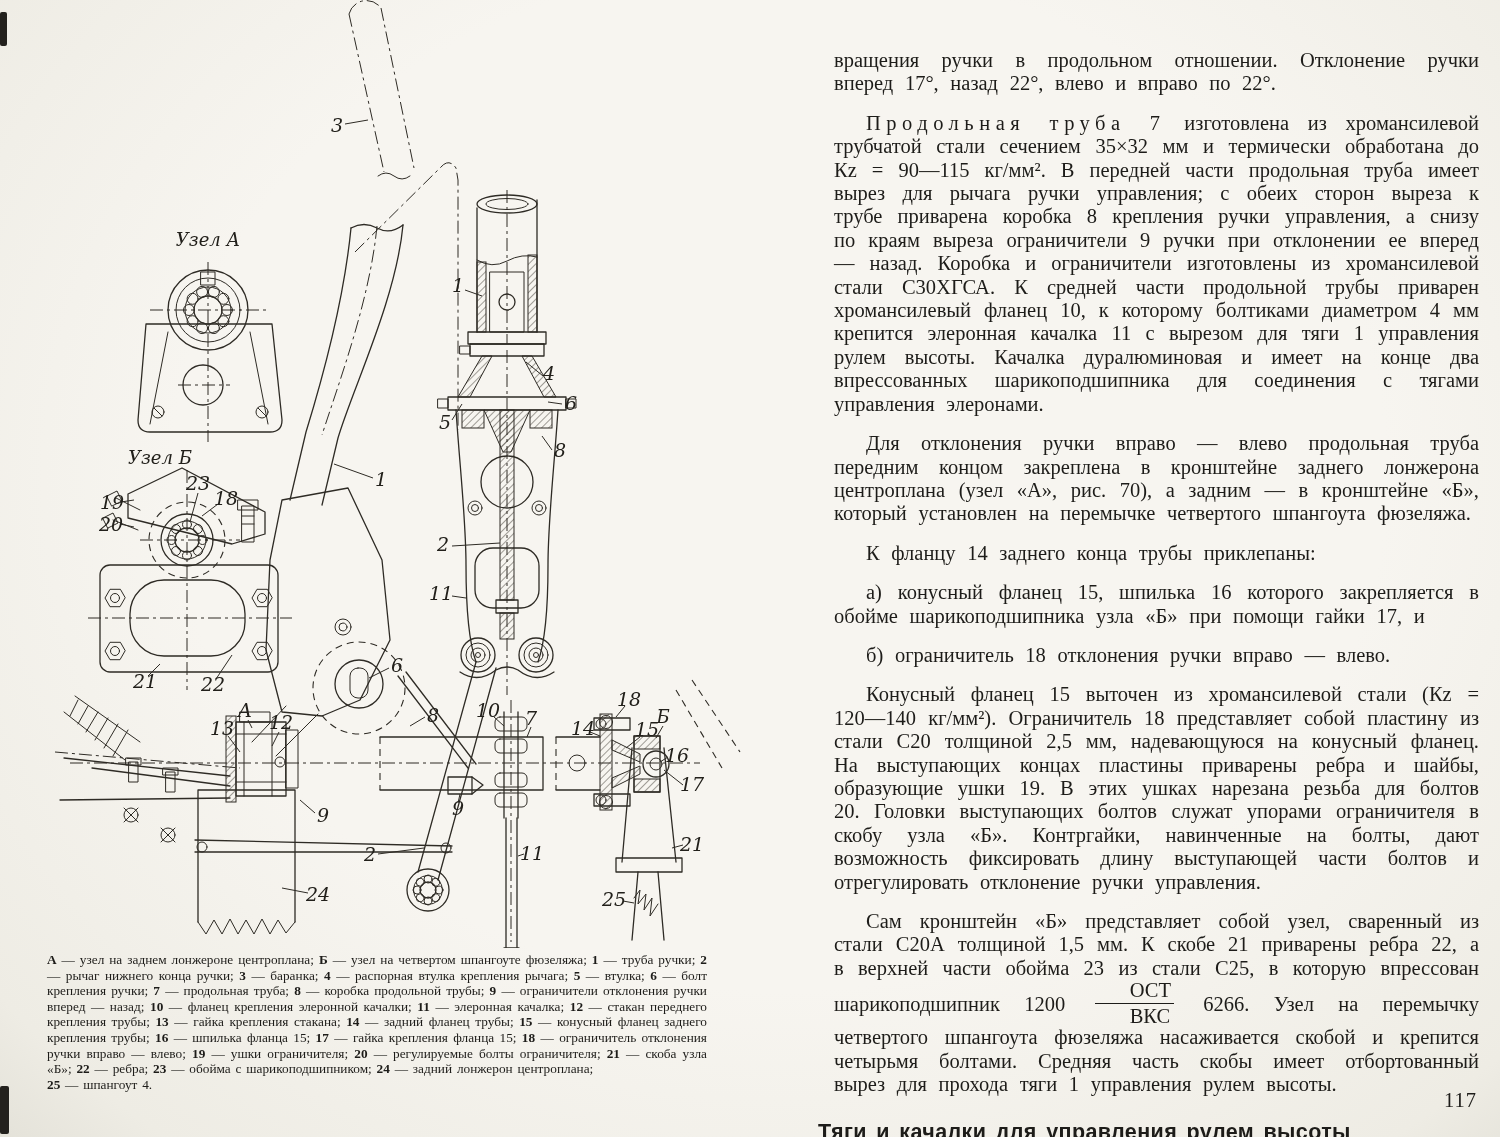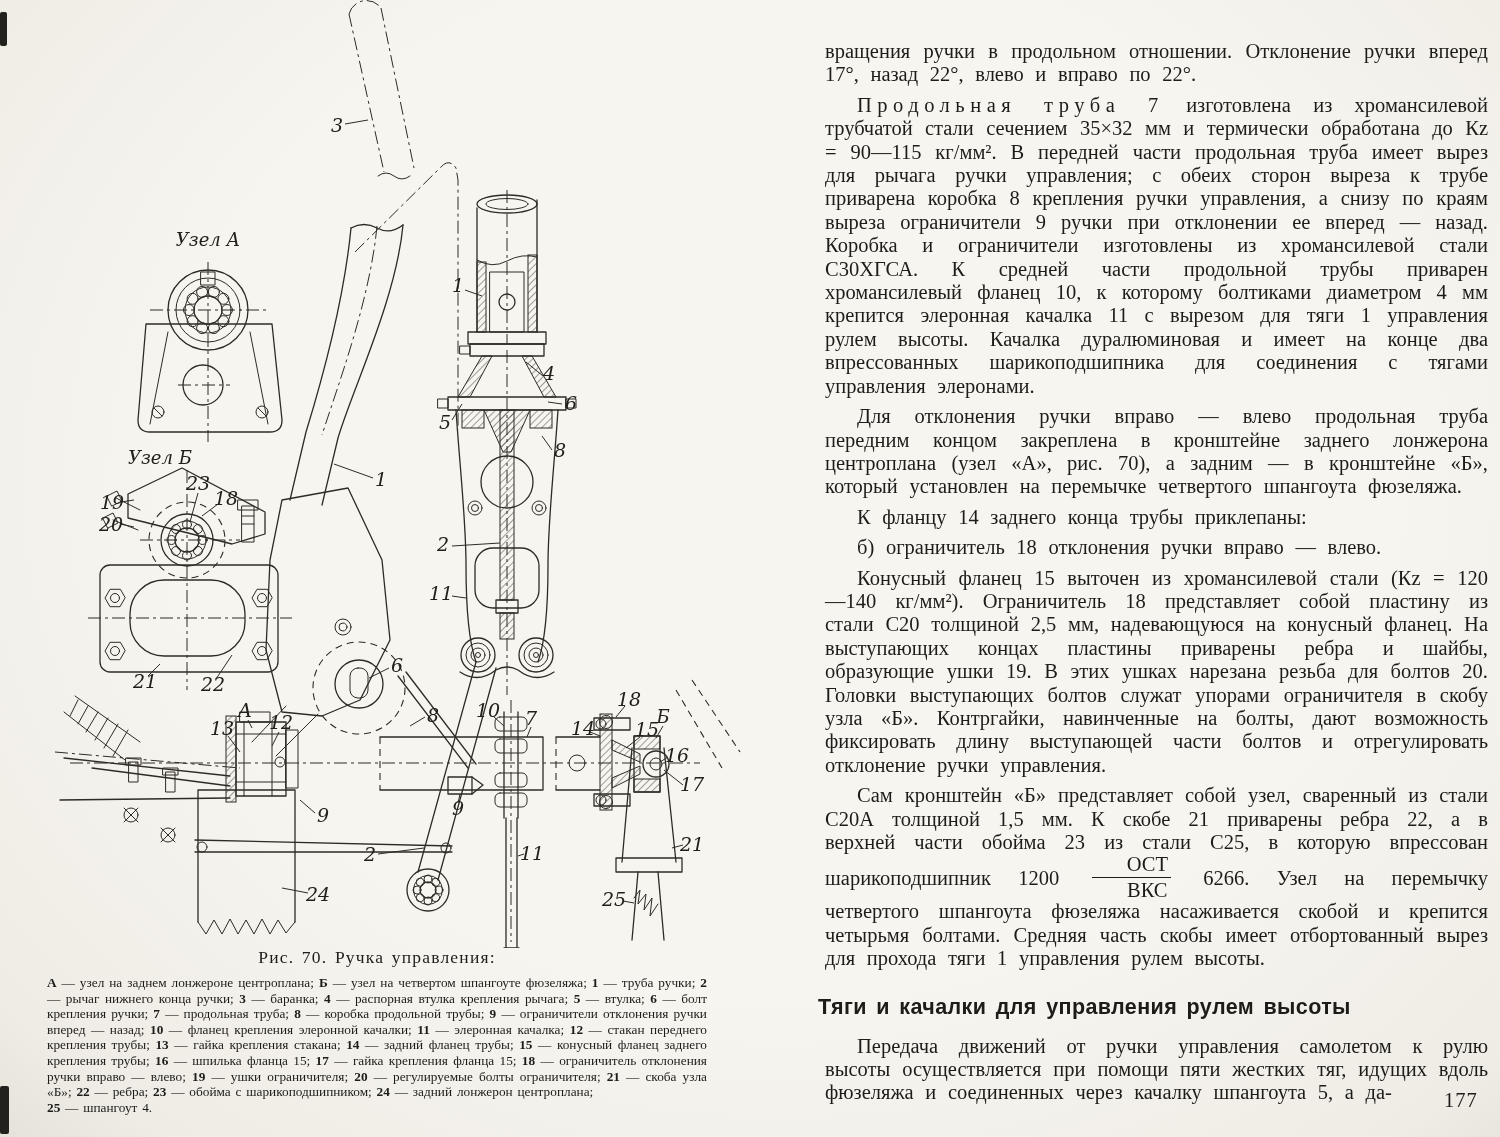--- a/index.html
+++ b/index.html
@@ -7,27 +7,27 @@
     width:1500px;height:1137px;position:relative;overflow:hidden;
     background:#e9e6df;font-family:"Liberation Serif",serif;color:#1d1c19;
   }
   .paper{
     position:absolute;inset:0;
     background:radial-gradient(ellipse at 52% 42%, #f7f5f0 55%, #eeece4 90%, #e4e2d9 100%);
   }
   .speck{position:absolute;background:#23211d;border-radius:2px}
   
   .col-right{position:absolute;left:818px;top:33px;width:677px}
-  p.body{margin:7px;font-size:20.5px;line-height:23.4px;text-align:justify;
+  p.body{margin:16px;font-size:20.5px;line-height:23.4px;text-align:justify;
          text-indent:32px;word-spacing:6.5px}
   p.ni{text-indent:0}
   h3.head{margin:24px 0 15px;
           font:bold 21.5px "Liberation Sans",sans-serif;letter-spacing:.4px;word-spacing:3px}
   .spaced{letter-spacing:5.5px}
-  .frac{display:inline-block;vertical-align:-12px;text-align:center;line-height:1;margin:0 5px;word-spacing:0}
+  .frac{display:inline-block;vertical-align:-12px;line-height:1;margin:0 5px;word-spacing:0}
   .frac .ft{display:block;padding:0 3px 2px}
   .frac .fb{display:block;border-top:1.6px solid #1d1c19;padding:2px 3px 0}
   .pagenum{position:absolute;left:1444px;top:1089px;font-size:20.5px;letter-spacing:1px}
   
   .cap{position:absolute;left:42px;top:947px;width:670px}
   .cap-title{margin:0 0 7px;text-align:center;font-size:17.5px;letter-spacing:1.2px;word-spacing:2px}
   .legend{margin:5px;font-size:13.3px;line-height:15.6px;text-align:justify;word-spacing:1.5px}
   .legend b{font-weight:bold}
   .legend-last{display:block;}
   
@@ -370,29 +370,29 @@
     <path class="ld" d="M668 757 L660 762"></path>
       <text class="co" x="677" y="762" text-anchor="middle">16</text>
     <path class="ld" d="M683 785 L664 770"></path>
       <text class="co" x="692" y="791" text-anchor="middle">17</text>
     <path class="ld" d="M623 901 L634 903"></path>
       <text class="co" x="614" y="906" text-anchor="middle">25</text>
   </g>
 </svg>
 
 <div class="cap">
-  <p class="cap-title">Рис. 70. Ручка управления:</p>
   <p class="legend"><span><b>А</b><span> — узел на заднем лонжероне центроплана; </span></span><span><b>Б</b><span> — узел на четвертом шпангоуте фюзеляжа; </span></span><span><b>1</b><span> — труба ручки; </span></span><span><b>2</b><span> — рычаг нижнего конца ручки; </span></span><span><b>3</b><span> — баранка; </span></span><span><b>4</b><span> — распорная втулка крепления рычага; </span></span><span><b>5</b><span> — втулка; </span></span><span><b>6</b><span> — болт крепления ручки; </span></span><span><b>7</b><span> — продольная труба; </span></span><span><b>8</b><span> — коробка продольной трубы; </span></span><span><b>9</b><span> — ограничители отклонения ручки вперед — назад; </span></span><span><b>10</b><span> — фланец крепления элеронной качалки; </span></span><span><b>11</b><span> — элеронная качалка; </span></span><span><b>12</b><span> — стакан переднего крепления трубы; </span></span><span><b>13</b><span> — гайка крепления стакана; </span></span><span><b>14</b><span> — задний фланец трубы; </span></span><span><b>15</b><span> — конусный фланец заднего крепления трубы; </span></span><span><b>16</b><span> — шпилька фланца 15; </span></span><span><b>17</b><span> — гайка крепления фланца 15; </span></span><span><b>18</b><span> — ограничитель отклонения ручки вправо — влево; </span></span><span><b>19</b><span> — ушки ограничителя; </span></span><span><b>20</b><span> — регулируемые болты ограничителя; </span></span><span><b>21</b><span> — скоба узла «Б»; </span></span><span><b>22</b><span> — ребра; </span></span><span><b>23</b><span> — обойма с шарикоподшипником; </span></span><span><b>24</b><span> — задний лонжерон центроплана; </span></span><span class="legend-last"><b>25</b><span> — шпангоут 4.</span></span></p>
 </div>
 
 <div class="col-right">
   <p class="body ni">вращения ручки в продольном отношении. Отклонение ручки вперед 17°, назад 22°, влево и вправо по 22°.</p>
   <p class="body"><span class="spaced">Продольная труба 7</span><span> изготовлена из хромансилевой трубчатой стали сечением 35×32 мм и термически обработана до Кz = 90—115 кг/мм². В передней части продольная труба имеет вырез для рычага ручки управления; с обеих сторон выреза к трубе приварена коробка 8 крепления ручки управления, а снизу по краям выреза ограничители 9 ручки при отклонении ее вперед — назад. Коробка и ограничители изготовлены из хромансилевой стали С30ХГСА. К средней части продольной трубы приварен хромансилевый фланец 10, к которому болтиками диаметром 4 мм крепится элеронная качалка 11 с вырезом для тяги 1 управления рулем высоты. Качалка дуралюминовая и имеет на конце два впрессованных шарикоподшипника для соединения с тягами управления элеронами.</span></p>
   <p class="body">Для отклонения ручки вправо — влево продольная труба передним концом закреплена в кронштейне заднего лонжерона центроплана (узел «А», рис. 70), а задним — в кронштейне «Б», который установлен на перемычке четвертого шпангоута фюзеляжа.</p>
   <p class="body">К фланцу 14 заднего конца трубы приклепаны:</p>
+  <p class="body">а) конусный фланец 15, шпилька 16 которого закрепляется в обойме шарикоподшипника узла «Б» при помощи гайки 17, и</p>
   <p class="body">б) ограничитель 18 отклонения ручки вправо — влево.</p>
   <p class="body">Конусный фланец 15 выточен из хромансилевой стали (Кz = 120—140 кг/мм²). Ограничитель 18 представляет собой пластину из стали С20 толщиной 2,5 мм, надевающуюся на конусный фланец. На выступающих концах пластины приварены ребра и шайбы, образующие ушки 19. В этих ушках нарезана резьба для болтов 20. Головки выступающих болтов служат упорами ограничителя в скобу узла «Б». Контргайки, навинченные на болты, дают возможность фиксировать длину выступающей части болтов и отрегулировать отклонение ручки управления.</p>
   <p class="body"><span>Сам кронштейн «Б» представляет собой узел, сваренный из стали С20А толщиной 1,5 мм. К скобе 21 приварены ребра 22, а в верхней части обойма 23 из стали С25, в которую впрессован шарикоподшипник 1200</span> <span class="frac"><span class="ft">ОСТ</span><span class="fb">ВКС</span></span> <span>6266. Узел на перемычку четвертого шпангоута фюзеляжа насаживается скобой и крепится четырьмя болтами. Средняя часть скобы имеет отбортованный вырез для прохода тяги 1 управления рулем высоты.</span></p>
   <h3 class="head">Тяги и качалки для управления рулем высоты</h3>
   <p class="body">Передача движений от ручки управления самолетом к рулю высоты осуществляется при помощи пяти жестких тяг, идущих вдоль фюзеляжа и соединенных через качалку шпангоута 5, а да-</p>
 </div>
 
-<div class="pagenum">177</div>
+<div class="pagenum">117</div>
 
 </body></html>

